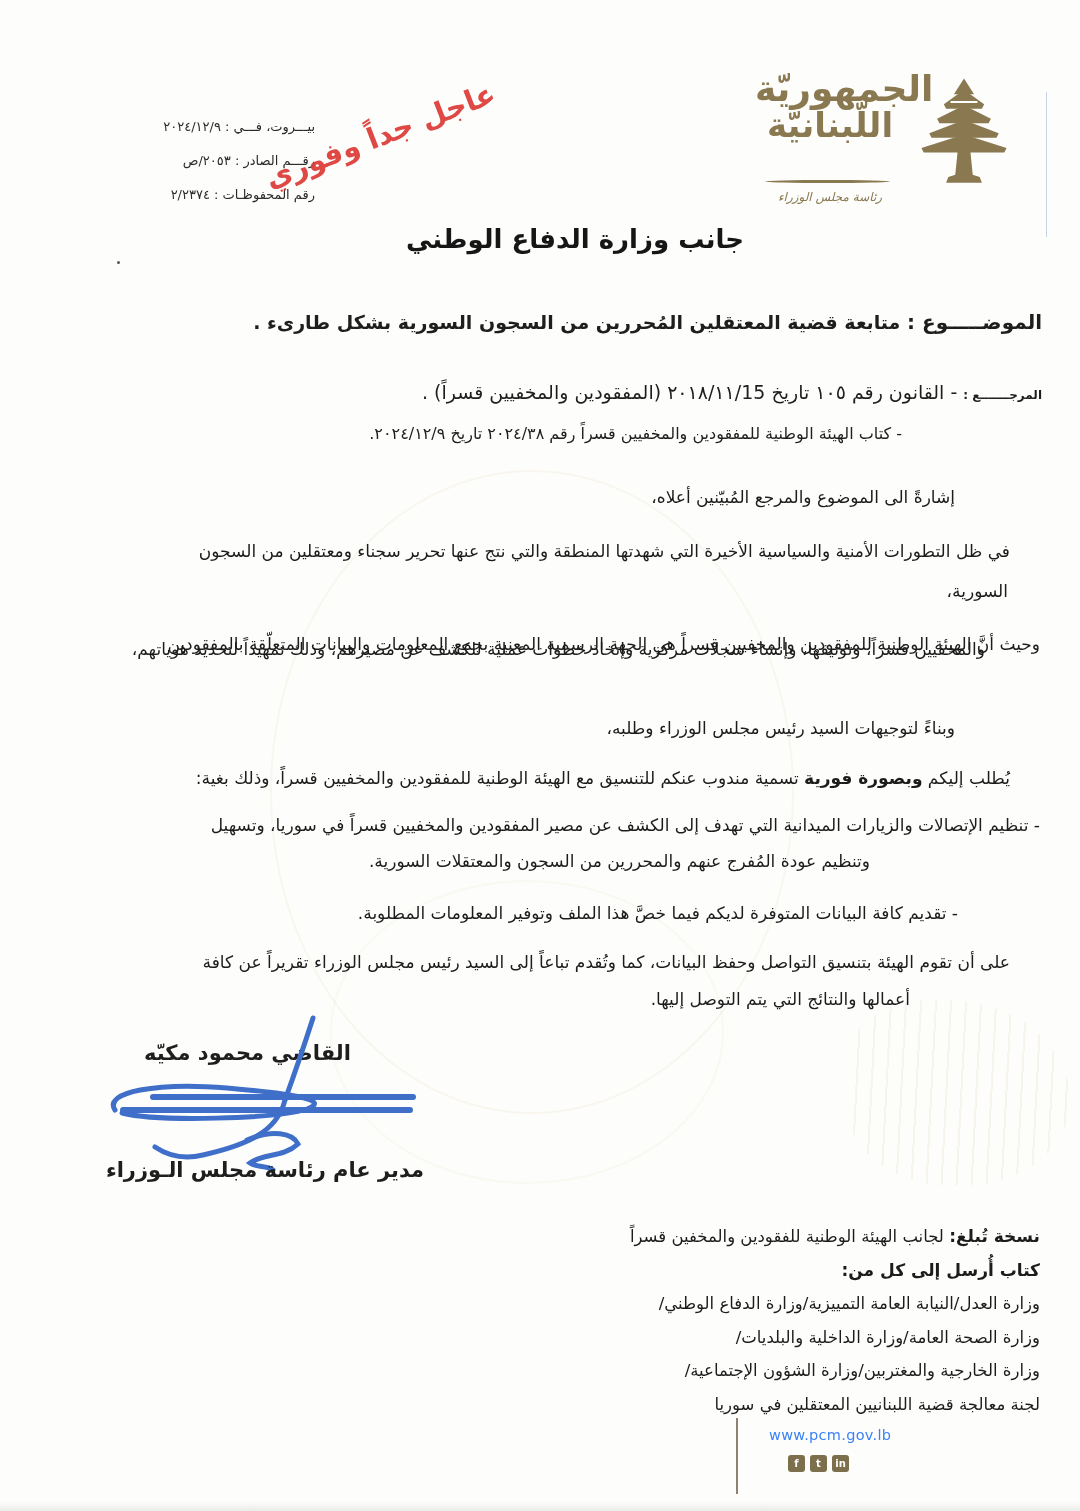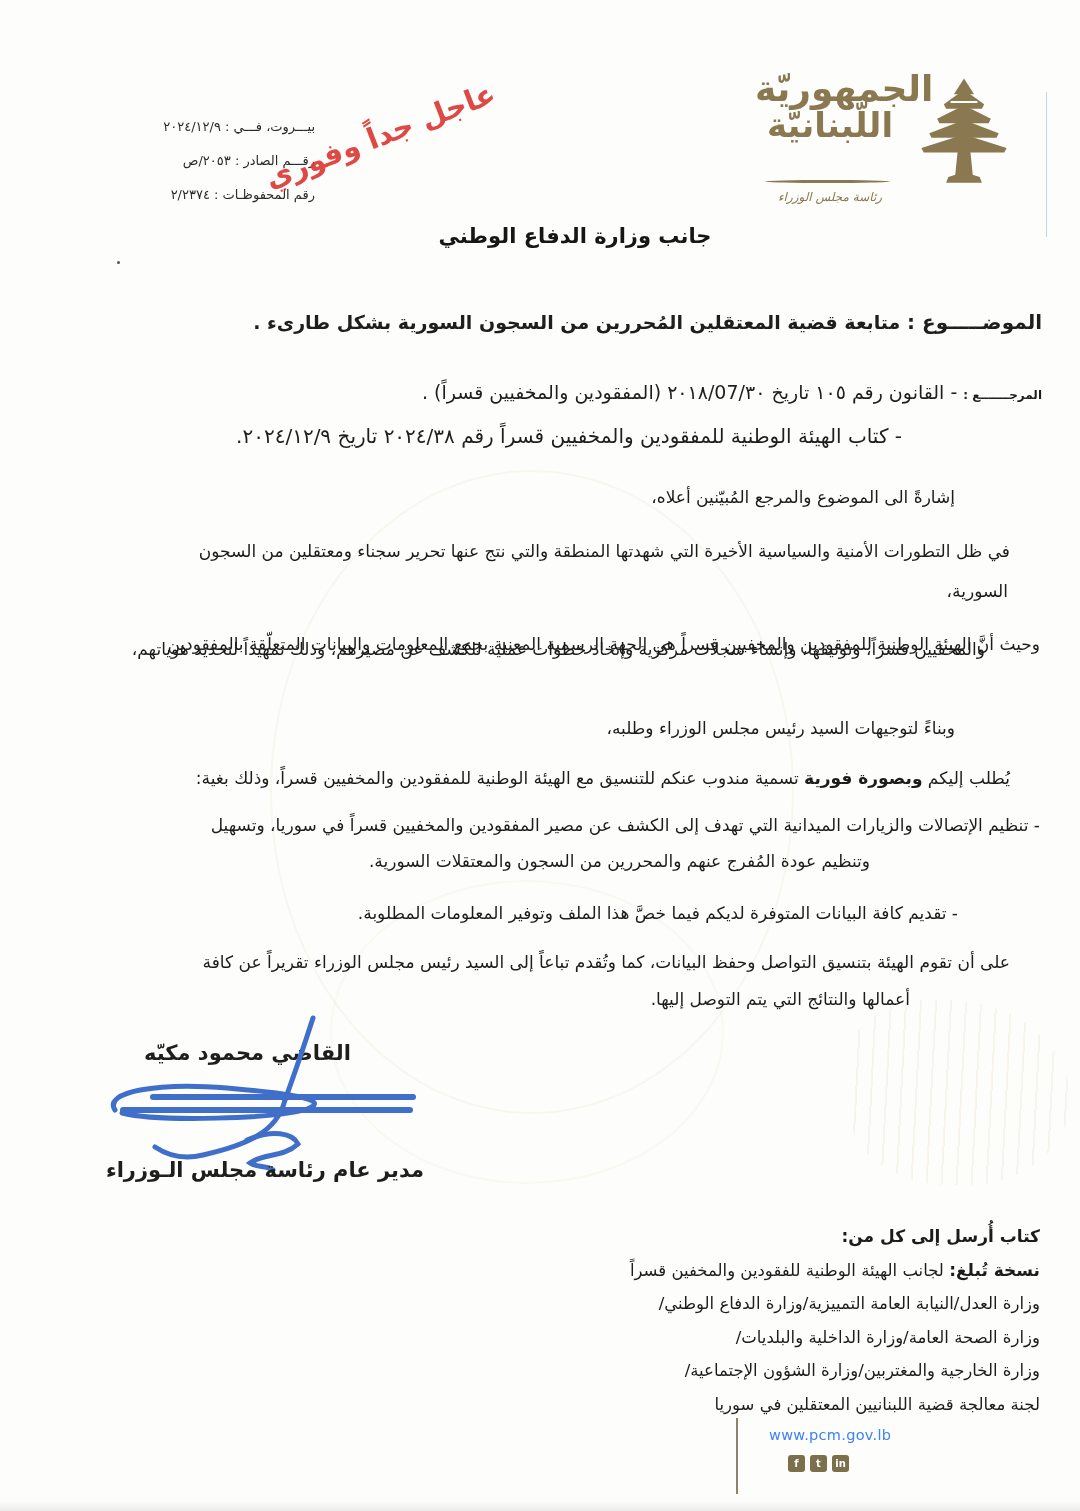--- a/index.html
+++ b/index.html
@@ -39,31 +39,31 @@
   .meta{position:absolute;left:50px;top:110px;width:265px;direction:rtl;text-align:right;
     font-size:13px;color:#2a2a2a;line-height:34px;white-space:nowrap;}
 
   
   .stamp{position:absolute;left:262px;top:118px;width:240px;text-align:center;
     color:#dd3a36;font-size:29px;font-weight:bold;transform:rotate(-21deg);
     letter-spacing:1px;opacity:.92;white-space:nowrap;direction:rtl;}
 
   
   .addressee{position:absolute;left:400px;top:224px;width:350px;text-align:center;
-    direction:rtl;font-weight:bold;font-size:21px;color:#161616;white-space:nowrap;}
+    direction:rtl;font-weight:bold;font-size:26px;color:#161616;white-space:nowrap;}
 
   
   .subj{position:absolute;left:30px;right:38px;top:310px;direction:rtl;text-align:right;
     font-size:19px;white-space:nowrap;font-weight:bold;}
   .subj b{font-size:20px;}
   .ref{position:absolute;left:30px;right:38px;top:381px;direction:rtl;text-align:right;
     font-size:19px;white-space:nowrap;}
   .ref b{font-size:12px;}
   .ref2{position:absolute;left:30px;right:178px;top:424px;direction:rtl;text-align:right;
-    font-size:20px;white-space:nowrap;}
+    font-size:16px;white-space:nowrap;}
 
   
   .bodyline{position:absolute;left:40px;right:40px;direction:rtl;text-align:right;
     font-size:17px;color:#1c1c1c;white-space:nowrap;}
   .t487{top:487px;padding-right:85px;}
   .t541{top:541px;padding-right:30px;}
   .t581{top:581px;padding-right:32px;}
   .t634{top:634px;padding-right:0;}
   .t676{top:639px;padding-right:55px;}
   .t718{top:718px;padding-right:85px;}
@@ -136,21 +136,21 @@
 
   <div class="addressee">جانب وزارة الدفاع الوطني</div>
 
   <div class="subj">
     <b>الموضـــــوع :</b>
     <span>متابعة قضية المعتقلين المُحررين من السجون السورية بشكل طارىء .</span>
   </div>
 
   <div class="ref">
     <b>المرجـــــــع :</b>
-    <span>- القانون رقم ١٠٥ تاريخ ٢٠١٨/07/٣٠ (المفقودين والمخفيين قسراً) .</span>
+    <span>- القانون رقم ١٠٥ تاريخ ٢٠١٨/١١/15 (المفقودين والمخفيين قسراً) .</span>
   </div>
   <div class="ref2">
     <span>- كتاب الهيئة الوطنية للمفقودين والمخفيين قسراً رقم ٢٠٢٤/٣٨ تاريخ ٢٠٢٤/١٢/٩.</span>
   </div>
 
   <div class="bodyline t487">إشارةً الى الموضوع والمرجع المُبيّنين أعلاه،</div>
   <div class="bodyline t541">في ظل التطورات الأمنية والسياسية الأخيرة التي شهدتها المنطقة والتي نتج عنها تحرير سجناء ومعتقلين من السجون</div>
   <div class="bodyline t581">السورية،</div>
   <div class="bodyline t634">وحيث أنَّ الهيئة الوطنية للمفقودين والمخفيين قسراً هي الجهة الرسمية المعنية بجمع المعلومات والبيانات المتعلّقة بالمفقودين</div>
   <div class="bodyline t676">والمخفيين قسراً، وتوثيقها، وإنشاء سجلات مركزية وإتخاذ خطوات عملية للكشف عن مصيرهم، وذلك تمهيداً لتحديد هوياتهم،</div>
@@ -171,22 +171,22 @@
       <path stroke-width="5" d="M20 98 C8 80 62 70 132 76 C200 82 236 88 212 97 C182 107 62 110 27 101"></path>
       <path stroke-width="6" d="M58 85 L318 85"></path>
       <path stroke-width="6" d="M28 98 L315 98"></path>
       <path stroke-width="5" d="M190 88 C182 120 152 133 108 143 C88 148 72 143 60 135"></path>
       <path stroke-width="5" d="M152 128 C177 117 198 121 203 132 C188 146 168 141 155 151 C162 156 172 153 178 158"></path>
     </g>
   </svg>
   <div class="sig-title">مدير عام رئاسة مجلس الـوزراء</div>
 
   <div class="cc">
+    <div><b>نسخة تُبلغ:</b><span> لجانب الهيئة الوطنية للفقودين والمخفين قسراً</span></div>
     <div><b>كتاب أُرسل إلى كل من:</b></div>
-    <div><b>نسخة تُبلغ:</b><span> لجانب الهيئة الوطنية للفقودين والمخفين قسراً</span></div>
     <div>وزارة العدل/النيابة العامة التمييزية/وزارة الدفاع الوطني/</div>
     <div>وزارة الصحة العامة/وزارة الداخلية والبلديات/</div>
     <div>وزارة الخارجية والمغتربين/وزارة الشؤون الإجتماعية/</div>
     <div>لجنة معالجة قضية اللبنانيين المعتقلين في سوريا</div>
   </div>
 
   <div class="foot-divider"></div>
   <div class="foot-site">www.pcm.gov.lb</div>
   <div class="foot-icons">
     <div class="sicon">f</div>

